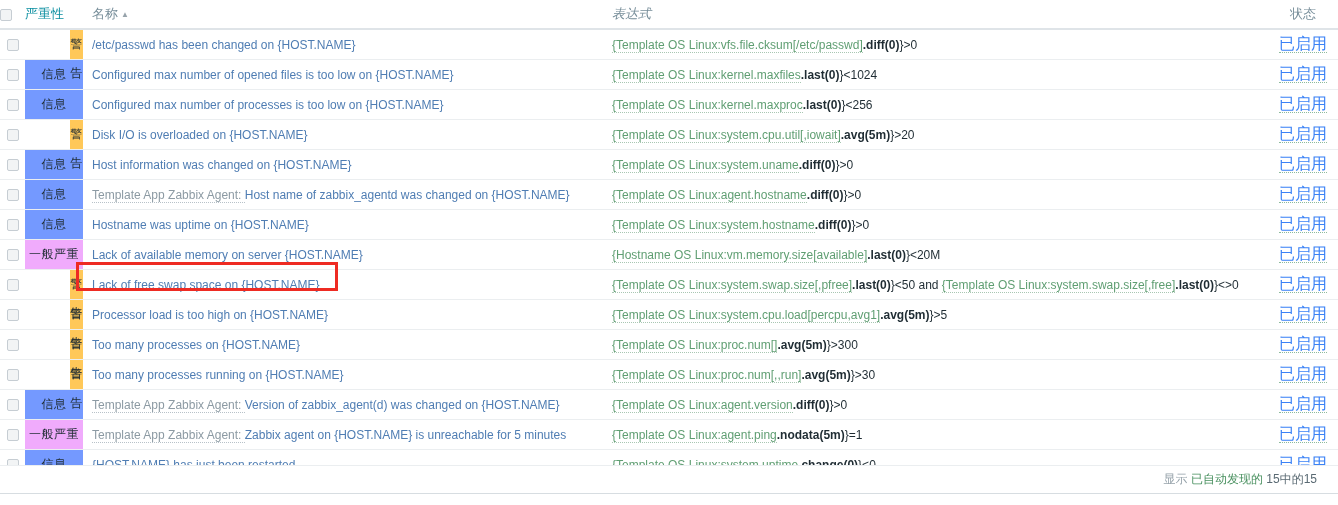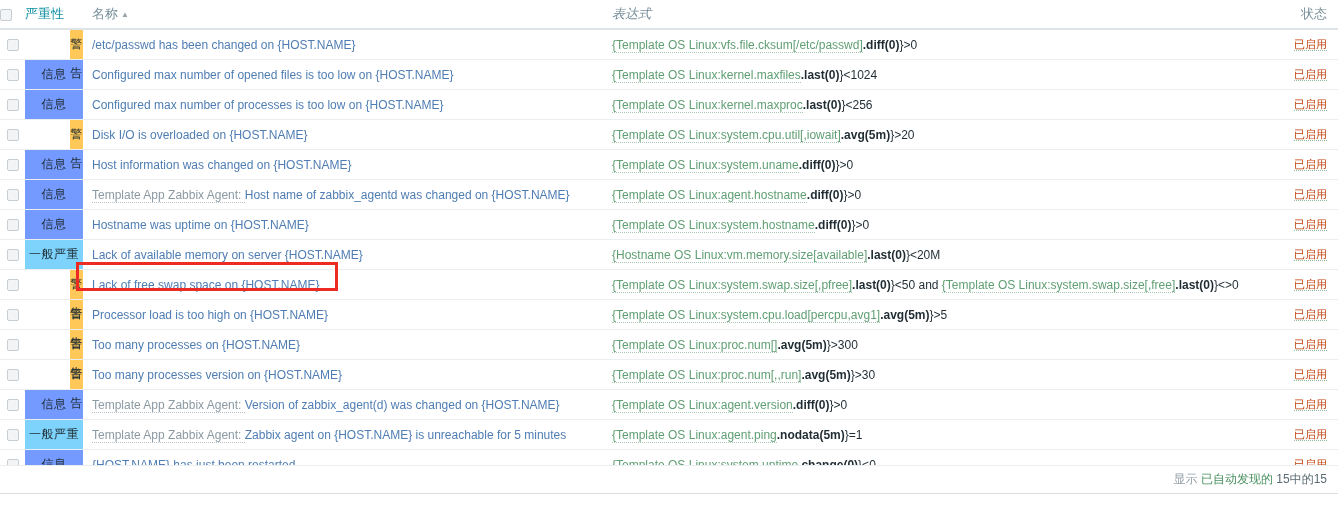--- a/index.html
+++ b/index.html
@@ -37,21 +37,21 @@
     font-size: 12px;
     background: #ffffff;
     border-bottom: 2px solid #dfe4e8;
     color: #768d99;
     white-space: nowrap;
   }
   th.col-chk  { width: 25px; }
   th.col-sev  { width: 58px; }
   th.col-name { width: 520px; padding-left: 9px; }
   th.col-expr { width: 640px; padding-left: 9px; font-style: italic; }
-  th.col-stat { width: 95px; padding-right: 11px; text-align: right; }
+  th.col-stat { width: 95px; padding-right: 22px; text-align: right; }
 
   .hdr-link {
     color: #0a8ea0;
     text-decoration: none;
     cursor: pointer;
     font-size: 13px;
   }
   .hdr-plain {
     color: #768d99;
     font-size: 13px;
@@ -117,21 +117,21 @@
     display: block;
     height: 29px;
     line-height: 29px;
     text-align: center;
     font-size: 12px;
     letter-spacing: 0.5px;
     font-family: "DejaVu Sans", "Liberation Sans", sans-serif;
   }
   .sev-warning   { background: #ffc859; color: #1f2c33; margin-left: 45px; }
   .sev-info      { background: #7499ff; color: #1f2c33; }
-  .sev-average   { background: #7dd3fc; color: #1f2c33; }
+  .sev-average   { background: #f0abfc; color: #1f2c33; }
 
   
   .tpl-prefix {
     color: #8c9aa3;
     border-bottom: 1px dotted #b8c2c9;
     cursor: pointer;
   }
   .name-link {
     color: #4f7db3;
     text-decoration: none;
@@ -147,38 +147,38 @@
   .expr-fn {
     color: #1f2c33;
     font-weight: bold;
   }
   .expr-op {
     color: #1f2c33;
   }
 
   
   .status-enabled {
-    color: #c2410c;
+    color: #3b82f6;
     border-bottom: 1px dotted #8dbb9b;
     cursor: pointer;
-    font-size: 11px;
+    font-size: 16px;
   }
 
   
   .table-footer {
     position: absolute;
     left: 0;
     top: 465px;
     width: 1338px;
     height: 33px;
     background: #ffffff;
     border-top: 1px solid #ebeef0;
     text-align: right;
     line-height: 27px;
-    padding-right: 11px;
+    padding-right: 21px;
     font-size: 12px;
     color: #768d99;
     white-space: nowrap;
   }
   .footer-muted  { color: #97a3ab; }
   .footer-green  { color: #4a9160; }
   .footer-count  { color: #5a6a73; }
 
   .bottom-rule {
     position: absolute;
@@ -325,21 +325,21 @@
             </td>
             <td class="c-name"><span class="name-link">Too many processes on {HOST.NAME}</span></td>
             <td class="c-expr"><span class="expr-ref">{Template OS Linux:proc.num[]</span><span class="expr-fn">.avg(5m)</span><span class="expr-op">}&gt;300</span></td>
             <td class="c-stat"><span class="status-enabled">已启用</span></td>
           </tr>
           <tr>
             <td class="c-chk"><span class="chk"></span></td>
             <td class="c-sev">
               <span class="sev sev-warning">警告</span>
             </td>
-            <td class="c-name"><span class="name-link">Too many processes version on {HOST.NAME}</span></td>
+            <td class="c-name"><span class="name-link">Too many processes running on {HOST.NAME}</span></td>
             <td class="c-expr"><span class="expr-ref">{Template OS Linux:proc.num[,,run]</span><span class="expr-fn">.avg(5m)</span><span class="expr-op">}&gt;30</span></td>
             <td class="c-stat"><span class="status-enabled">已启用</span></td>
           </tr>
           <tr>
             <td class="c-chk"><span class="chk"></span></td>
             <td class="c-sev">
               <span class="sev sev-info">信息</span>
             </td>
             <td class="c-name"><span class="tpl-prefix">Template App Zabbix Agent: </span><span class="name-link">Version of zabbix_agent(d) was changed on {HOST.NAME}</span></td>
             <td class="c-expr"><span class="expr-ref">{Template OS Linux:agent.version</span><span class="expr-fn">.diff(0)</span><span class="expr-op">}&gt;0</span></td>

